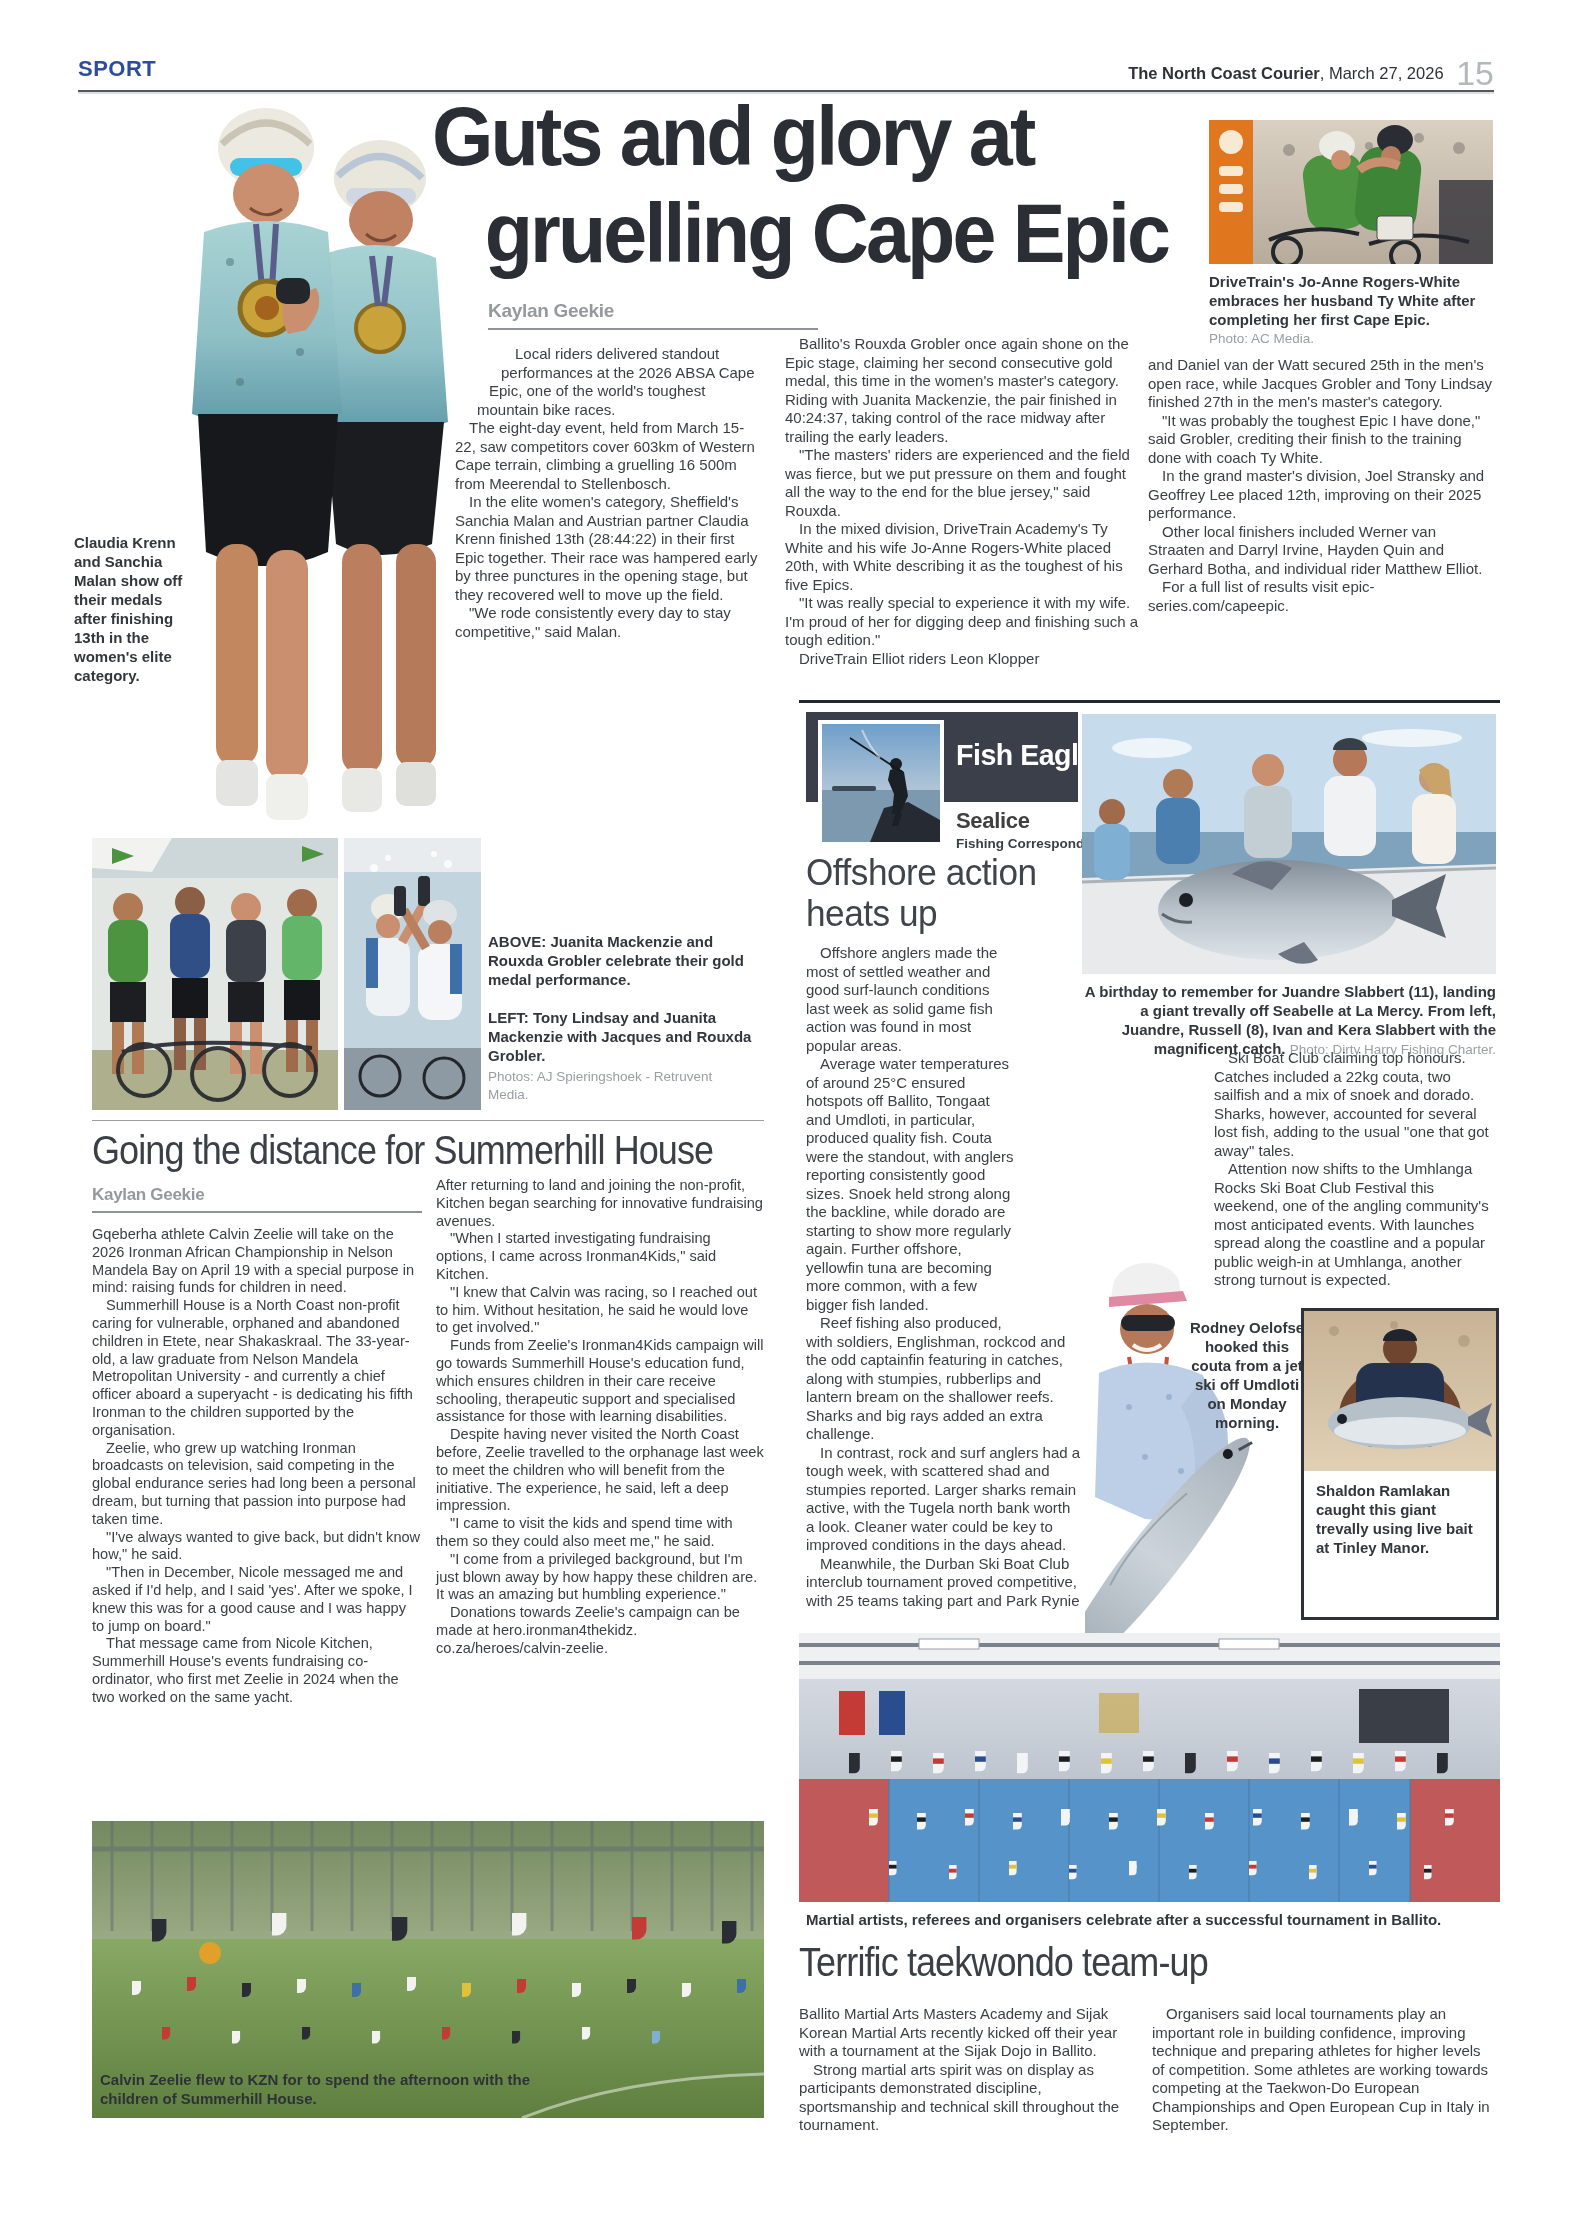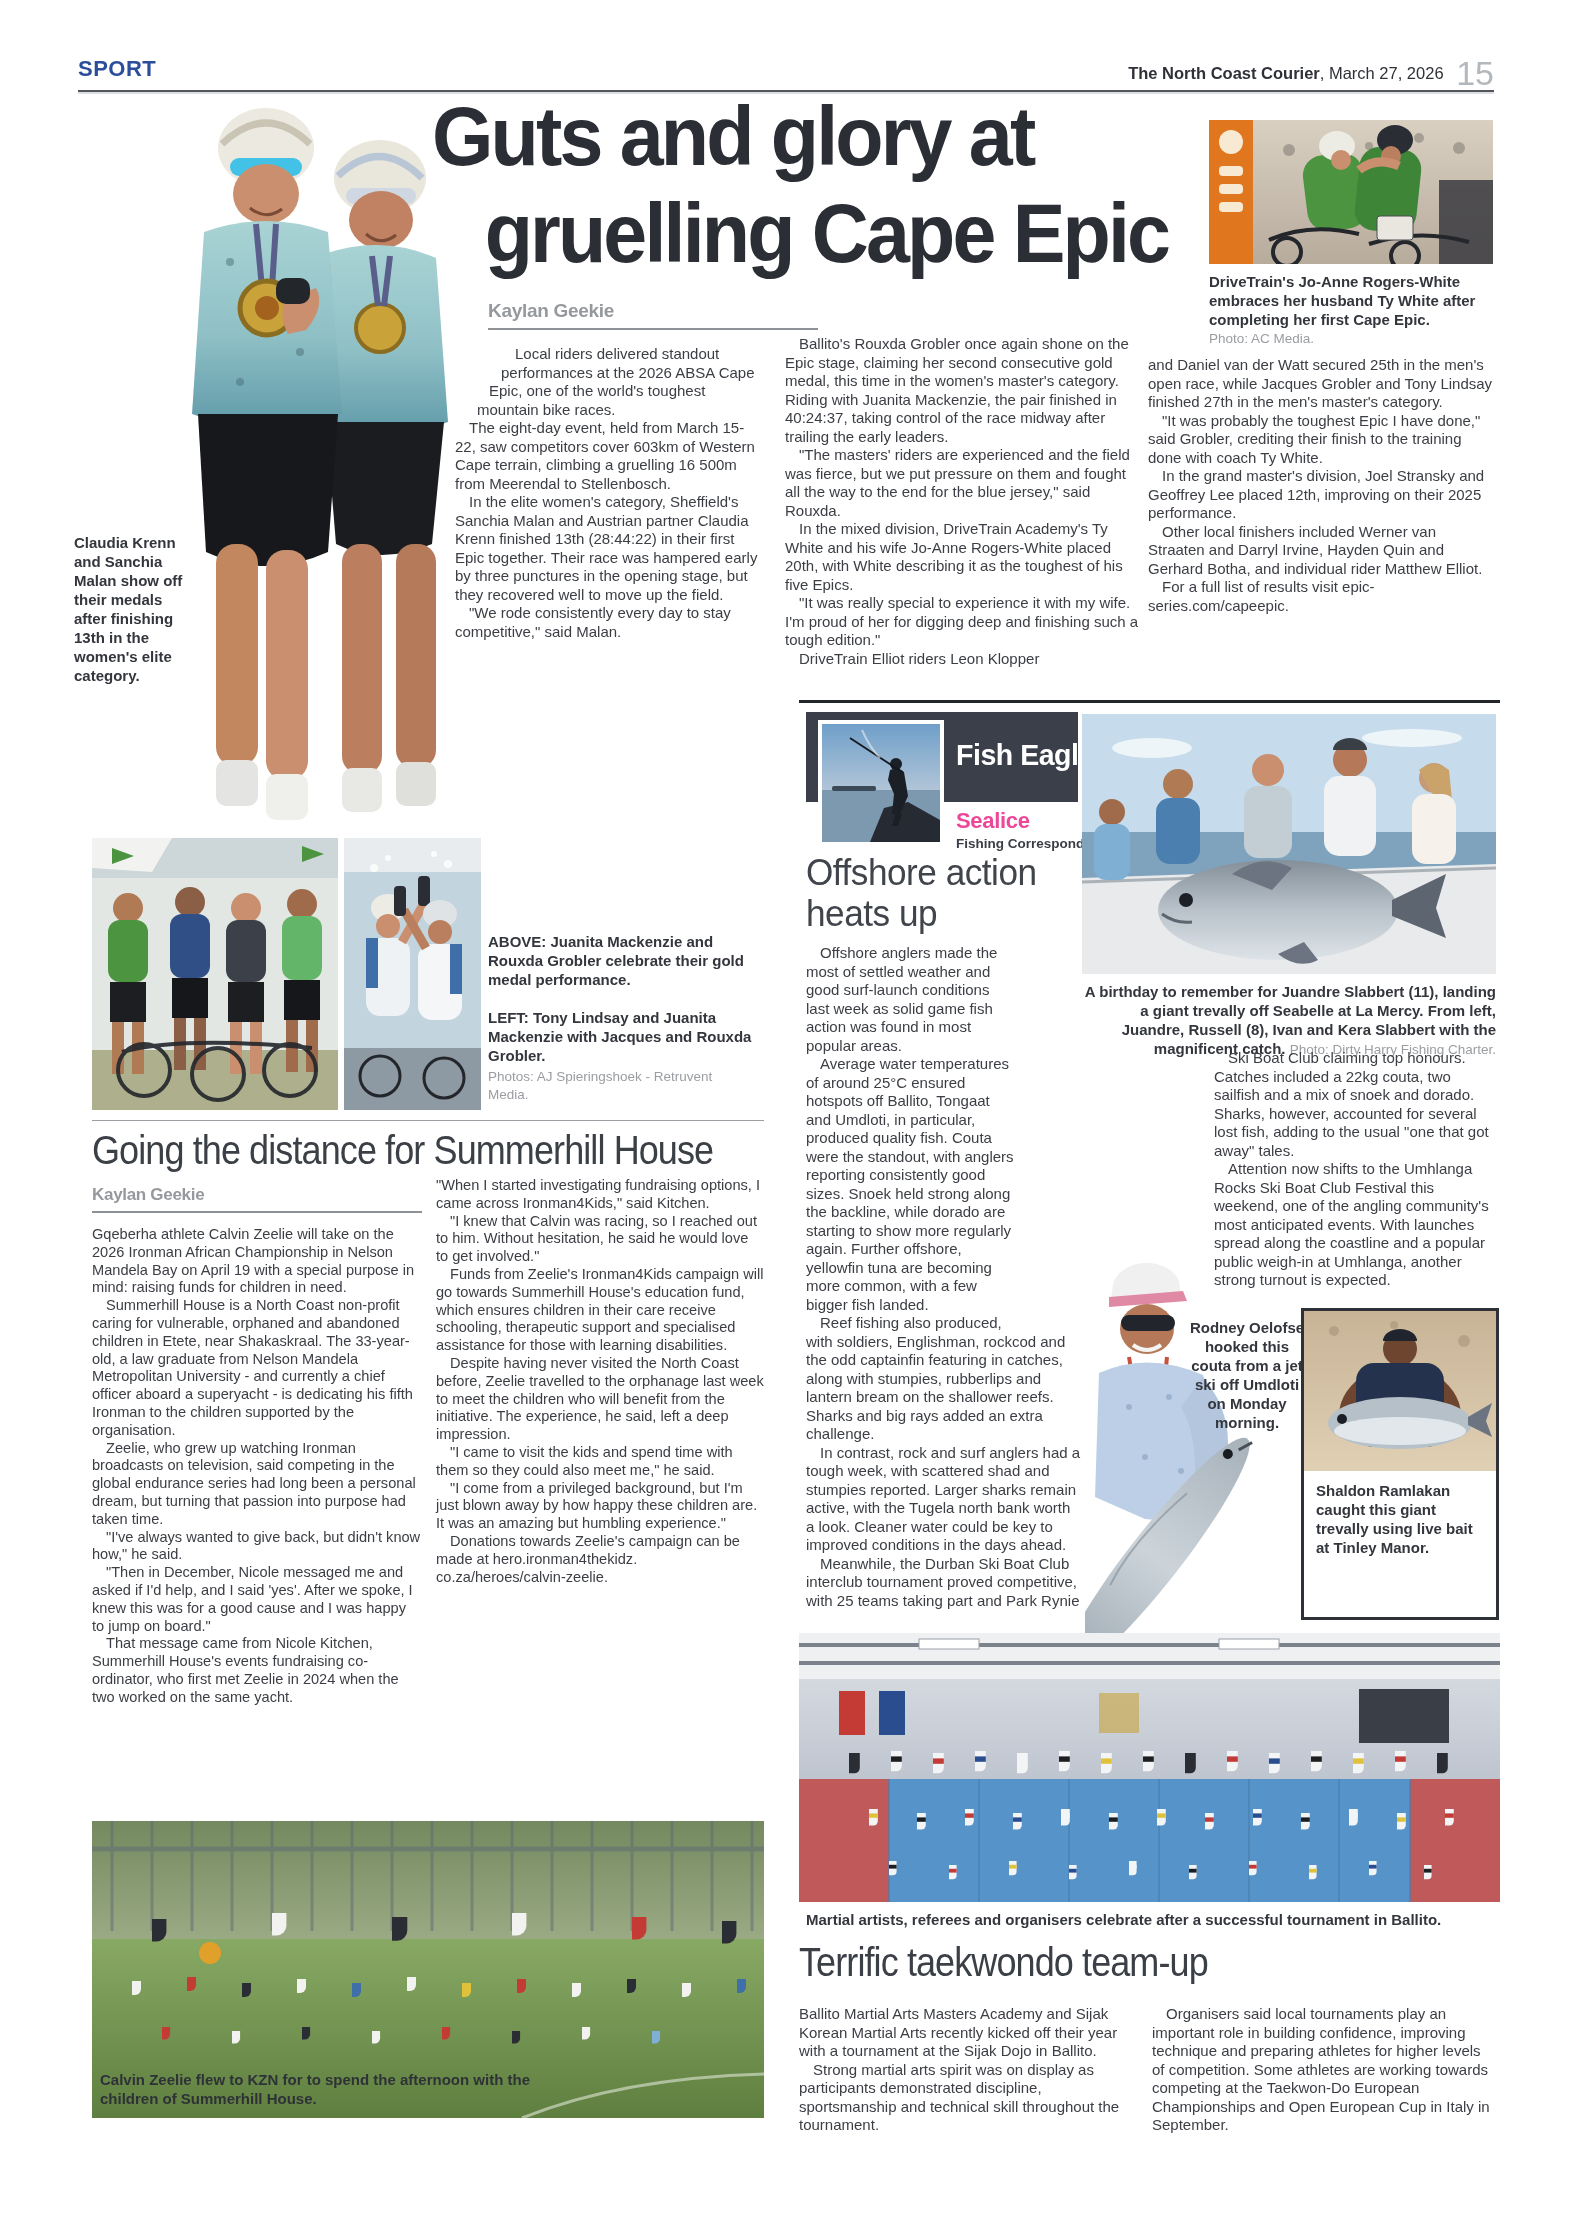--- a/index.html
+++ b/index.html
@@ -33,21 +33,21 @@
 
   
   .cap{font-size:15px;line-height:19px;font-weight:700;color:#33363c;}
   .credit{font-size:13.5px;line-height:18px;font-weight:400;color:#9a9da2;}
   .cap .credit{font-weight:400;}
   .capcenter{text-align:center;}
 
   
   .fe-box{background:#3a3f49;}
   .fe-title{color:#ffffff;font-size:30px;font-weight:700;letter-spacing:-.5px;transform:scaleX(.95);transform-origin:left top;white-space:nowrap;}
-  .fe-author{font-size:22px;font-weight:700;color:#ec4899;letter-spacing:-.3px;}
+  .fe-author{font-size:22px;font-weight:700;color:#404040;letter-spacing:-.3px;}
   .fe-role{font-size:13.5px;font-weight:700;color:#3a3e45;}
 
   .photoframe{border:4px solid #ffffff;box-sizing:border-box;}
   .shaldonbox{border:3px solid #2e3138;box-sizing:border-box;background:#fff;}
   .thinrule{border-top:1px solid #9b9ea3;}
   .darkrule{border-top:3px solid #23262b;}
   svg{display:block;}
   .overlaycap{position:absolute;font-weight:700;color:#2e3237;font-size:15px;line-height:19px;}
 </style>
 </head>
@@ -468,20 +468,21 @@
 
   <div class="abs col small" style="left:92px;top:1226px;width:330px;">
       <p>Gqeberha athlete Calvin Zeelie will take on the 2026 Ironman African Championship in Nelson Mandela Bay on April 19 with a special purpose in mind: raising funds for children in need.</p>
       <p>Summerhill House is a North Coast non-profit caring for vulnerable, orphaned and abandoned children in Etete, near Shakaskraal. The 33-year-old, a law graduate from Nelson Mandela Metropolitan University - and currently a chief officer aboard a superyacht - is dedicating his fifth Ironman to the children supported by the organisation.</p>
       <p>Zeelie, who grew up watching Ironman broadcasts on television, said competing in the global endurance series had long been a personal dream, but turning that passion into purpose had taken time.</p>
       <p>"I've always wanted to give back, but didn't know how," he said.</p>
       <p>"Then in December, Nicole messaged me and asked if I'd help, and I said 'yes'. After we spoke, I knew this was for a good cause and I was happy to jump on board."</p>
       <p>That message came from Nicole Kitchen, Summerhill House's events fundraising co-ordinator, who first met Zeelie in 2024 when the two worked on the same yacht.</p>
     </div>
   <div class="abs col small" style="left:436px;top:1177px;width:328px;">
+      <p>After returning to land and joining the non-profit, Kitchen began searching for innovative fundraising avenues.</p>
       <p>"When I started investigating fundraising options, I came across Ironman4Kids," said Kitchen.</p>
       <p>"I knew that Calvin was racing, so I reached out to him. Without hesitation, he said he would love to get involved."</p>
       <p>Funds from Zeelie's Ironman4Kids campaign will go towards Summerhill House's education fund, which ensures children in their care receive schooling, therapeutic support and specialised assistance for those with learning disabilities.</p>
       <p>Despite having never visited the North Coast before, Zeelie travelled to the orphanage last week to meet the children who will benefit from the initiative. The experience, he said, left a deep impression.</p>
       <p>"I came to visit the kids and spend time with them so they could also meet me," he said.</p>
       <p>"I come from a privileged background, but I'm just blown away by how happy these children are. It was an amazing but humbling experience."</p>
       <p>Donations towards Zeelie's campaign can be made at hero.ironman4thekidz. co.za/heroes/calvin-zeelie.</p>
     </div>
 
   <div class="abs" style="left:92px;top:1821px;width:672px;height:297px;overflow:hidden;">

